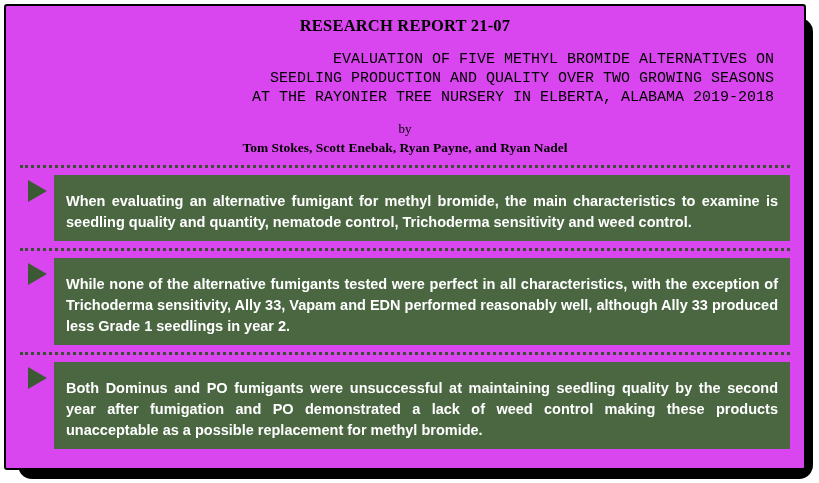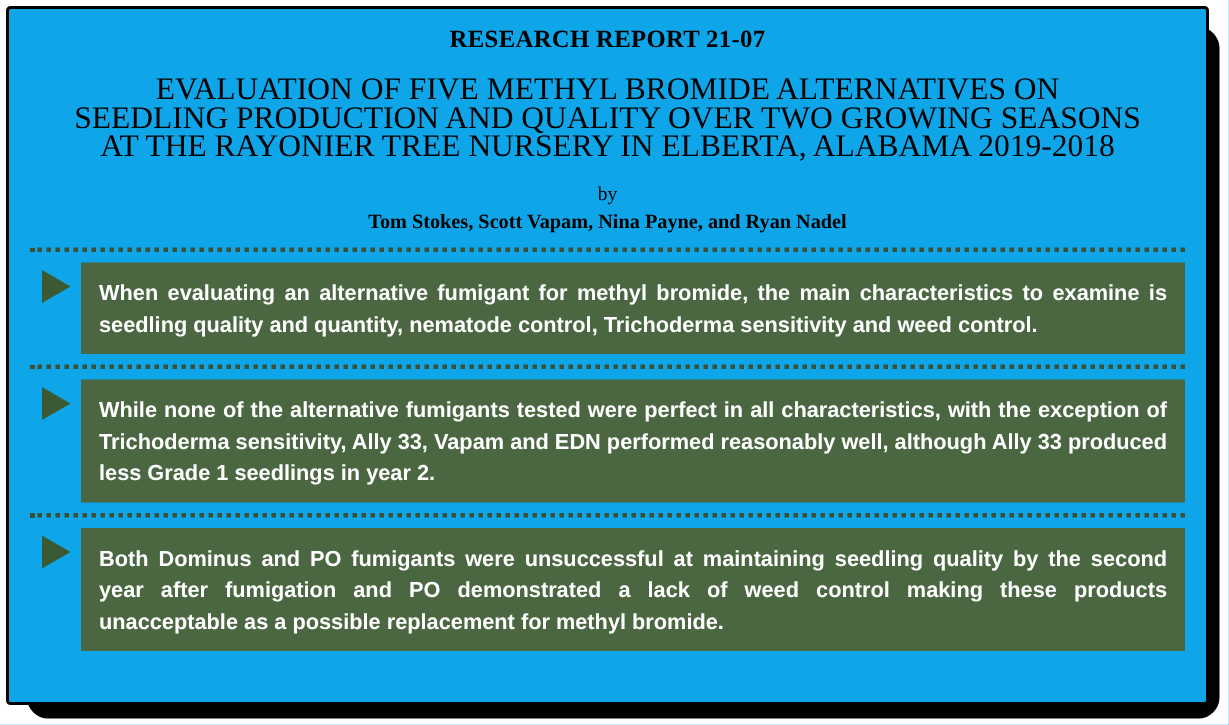--- a/index.html
+++ b/index.html
@@ -30,21 +30,21 @@
     background: #000000;
     border-radius: 14px;
   }
 
   .card {
     position: absolute;
     left: 4px;
     top: 4px;
     width: 802px;
     height: 466px;
-    background: #0ea5e9;
+    background: #d946ef;
     border: 2px solid #000000;
     border-radius: 3px;
     box-sizing: border-box;
     overflow: hidden;
   }
 
   .header {
     padding: 10px 30px 0 30px;
     text-align: center;
   }
@@ -52,24 +52,25 @@
   .report-title {
     font-family: "Liberation Serif", serif;
     font-weight: bold;
     font-size: 16.5px;
     letter-spacing: 0.2px;
     color: #000000;
     margin-bottom: 14px;
   }
 
   .subtitle {
-    font-family: Liberation Serif, serif;
-    font-size: 21px;
+    font-family: Liberation Mono, monospace;
+    font-size: 15px;
     line-height: 19px;
     color: #000000;
+    text-align: right;
   }
 
   .byword {
     font-family: "Liberation Serif", serif;
     font-size: 13px;
     color: #000000;
     margin-top: 14px;
   }
 
   .authors {
@@ -110,21 +111,21 @@
   }
 
   .bullet-box {
     flex: 1 1 auto;
     background: #4a6741;
     color: #ffffff;
     font-family: "Liberation Sans", sans-serif;
     font-weight: bold;
     font-size: 14.5px;
     line-height: 21px;
-    padding: 11px 12px 8px 12px;
+    padding: 16px 12px 8px 12px;
     text-align: justify;
     box-sizing: border-box;
   }
 
   .bullet-box p {
     margin: 0;
   }
 
   .spacer-rule {
     margin: 7px 14px 0 14px;
@@ -144,21 +145,21 @@
     <div class="header">
       <div class="report-title">RESEARCH REPORT 21-07</div>
 
       <div class="subtitle">
         <div>EVALUATION OF FIVE METHYL BROMIDE ALTERNATIVES ON</div>
         <div>SEEDLING PRODUCTION AND QUALITY OVER TWO GROWING SEASONS</div>
         <div>AT THE RAYONIER TREE NURSERY IN ELBERTA, ALABAMA 2019-2018</div>
       </div>
 
       <div class="byword">by</div>
-      <div class="authors">Tom Stokes, Scott Vapam, Nina Payne, and Ryan Nadel</div>
+      <div class="authors">Tom Stokes, Scott Enebak, Ryan Payne, and Ryan Nadel</div>
     </div>
 
     <div class="dotted-rule"></div>
 
     <div class="bullet-row">
       <div class="arrow-cell">
         <div class="arrow"></div>
       </div>
       <div class="bullet-box">
         <p>When evaluating an alternative fumigant for methyl bromide, the main characteristics to examine is seedling quality and quantity, nematode control, Trichoderma sensitivity and weed control.</p>

